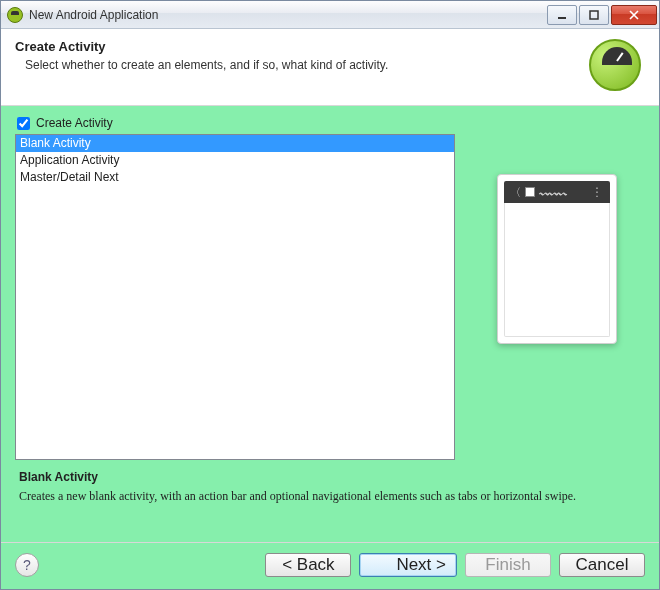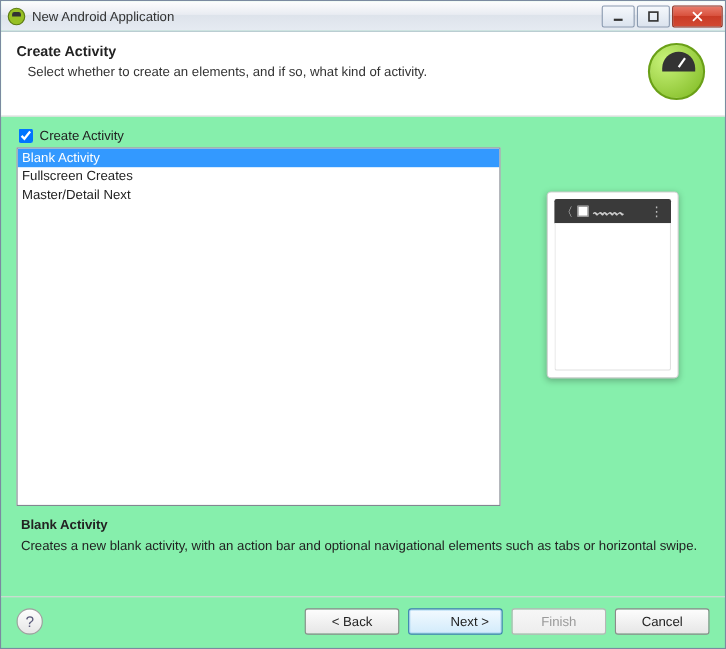--- a/index.html
+++ b/index.html
@@ -193,20 +193,21 @@
   .desc-title {
     font-weight: bold;
     font-size: 12px;
     color: #222;
     margin-bottom: 4px;
   }
   .desc-text {
     font-size: 12px;
     color: #222;
     line-height: 1.35;
+    font-family: Liberation Serif, serif;
   }
 
   .button-bar {
     border-top: 1px solid #d8d8d8;
     padding: 10px 14px 12px 14px;
     display: flex;
     align-items: center;
   }
   .help-btn {
     width: 24px; height: 24px;
@@ -219,21 +220,21 @@
     cursor: pointer;
   }
   .spacer { flex:1; }
   .btn {
     min-width: 86px;
     height: 24px;
     border: 1px solid #8b8b8b;
     border-radius: 3px;
     background: linear-gradient(to bottom,#fdfdfd,#e6e6e6);
     color: #222;
-    font-size: 12px;
+    font-size: 17px;
     margin-left: 8px;
     cursor: pointer;
     padding: 0 10px;
   }
   .btn.default {
     border: 1px solid #3c7fb1;
     box-shadow: 0 0 0 1px #a6d4f2 inset;
     background: linear-gradient(to bottom,#f3faff,#d2ebfb);
     padding-left: 36px;
   }
@@ -281,21 +282,21 @@
 
   <div class="content">
     <label class="check-row">
       <input type="checkbox" checked="" style="">
       <span>Create Activity</span>
     </label>
 
     <div class="mid-row">
       <div class="listbox">
         <div class="list-item selected">Blank Activity</div>
-        <div class="list-item">Fullscreen Creates</div>
+        <div class="list-item">Application Activity</div>
         <div class="list-item">Master/Detail Next</div>
       </div>
       <div class="preview-col">
         <div class="phone-frame">
           <div class="phone-bar">
             <span class="back-ic">〈</span>
             <span class="sq"></span>
             <span class="wave">〰〰〰</span>
             <span class="menu">⋮</span>
           </div>

